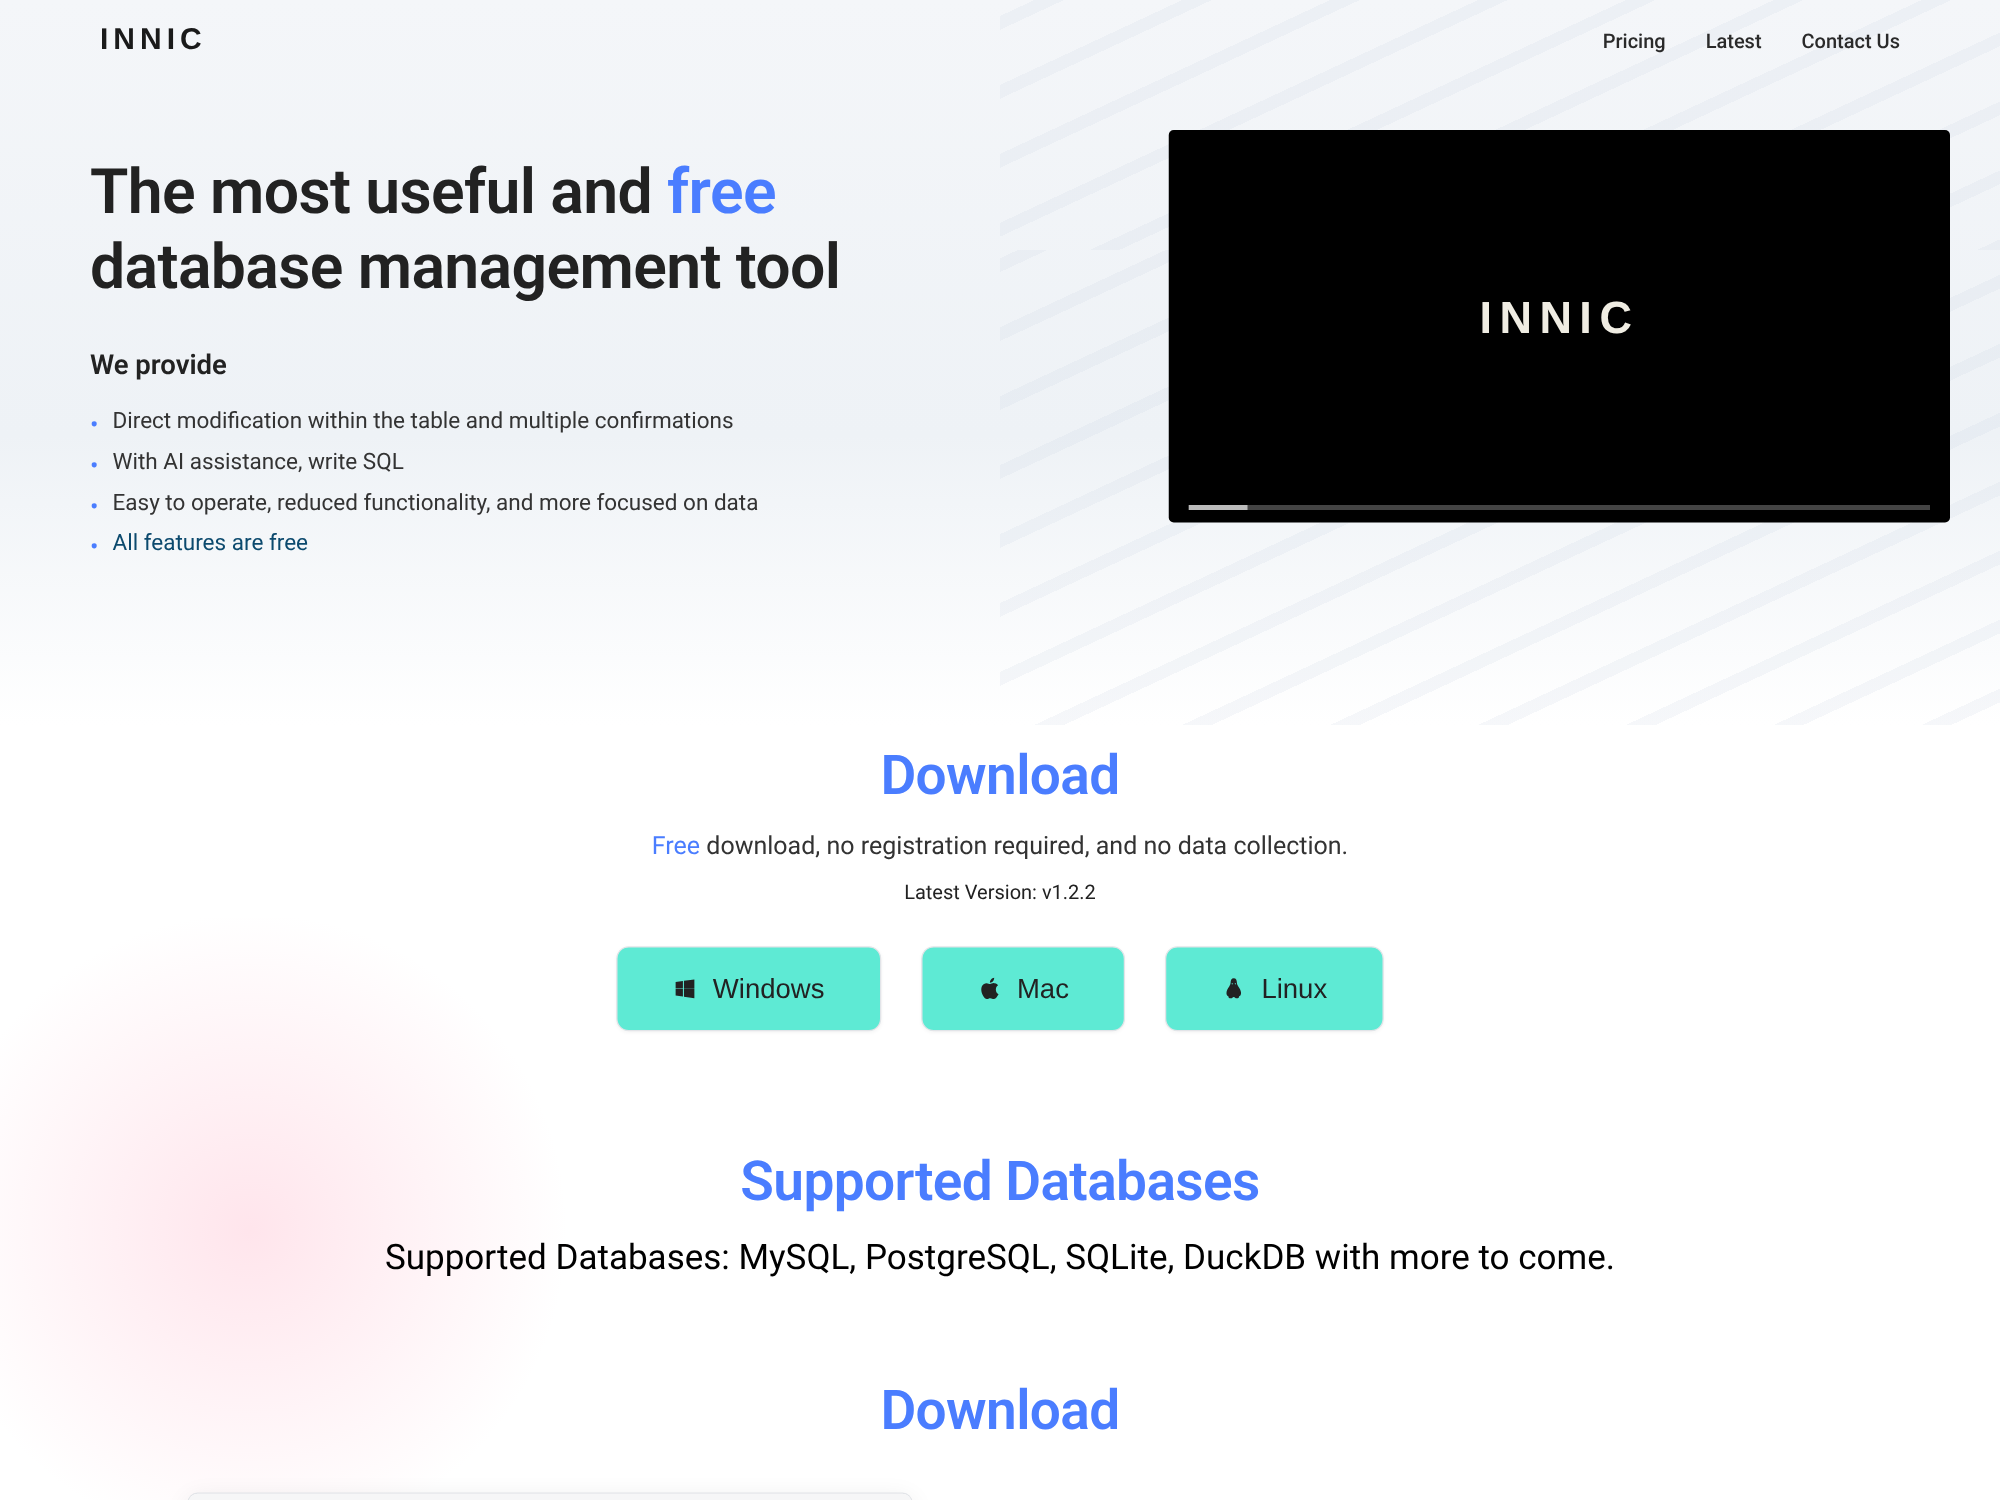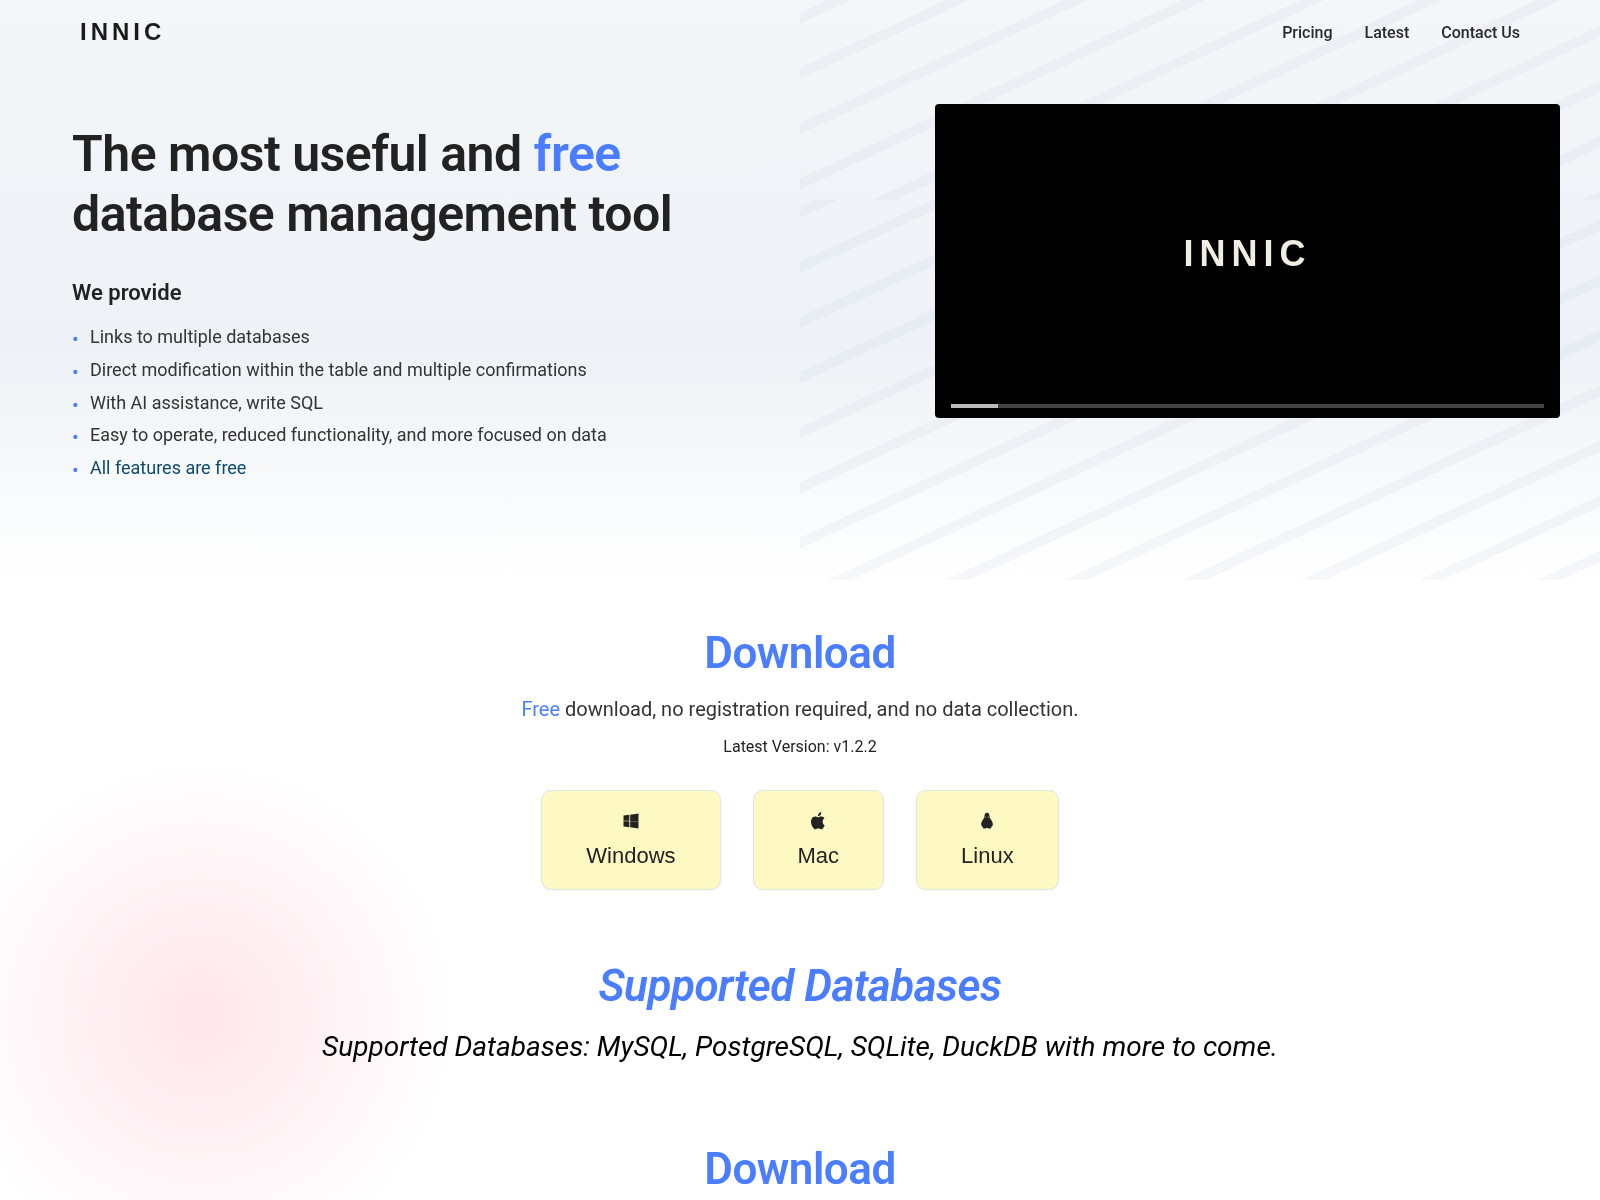--- a/index.html
+++ b/index.html
@@ -168,35 +168,33 @@
       display: flex;
       gap: 32px;
       justify-content: center;
       margin-top: 34px;
     }
     .dl-btn {
       display: flex;
       align-items: center;
       gap: 12px;
       padding: 20px 44px;
-      background: #fef9c3;
+      background: #5eead4;
       border: 1px solid #e2e4e8;
       border-radius: 10px;
       font-size: 22px;
       font-weight: 500;
       color: #222;
       cursor: pointer;
       box-shadow: 0 1px 3px rgba(0,0,0,0.04);
-      flex-direction: column;
     }
     .dl-btn svg { width: 20px; height: 20px; fill: #222; }
     .supported {
-      margin-top: 70px;
+      margin-top: 94px;
       text-align: center;
-      font-style: italic;
     }
     .supported-sub {
       font-size: 28px;
       color: #000000;
       margin-top: 18px;
     }
     .features-section { margin-top: 80px; text-align: center; }
     .feature-detail {
       display: flex;
       margin-top: 40px;
@@ -247,21 +245,20 @@
 </nav>
 
 <section class="hero">
   <div class="hero-left">
     <h1 class="hero-title">
       <span>The most useful and </span><span class="accent">free</span><br>
       <span>database management tool</span>
     </h1>
     <div class="we-provide">We provide</div>
     <ul class="feature-list">
-      <li>Links to multiple databases</li>
       <li>Direct modification within the table and multiple confirmations</li>
       <li>With AI assistance, write SQL</li>
       <li>Easy to operate, reduced functionality, and more focused on data</li>
       <li class="accent">All features are free</li>
     </ul>
   </div>
   <div class="video-wrap">
     <div class="video-body">
       <div class="video-logo">INNIC</div>
     </div>

